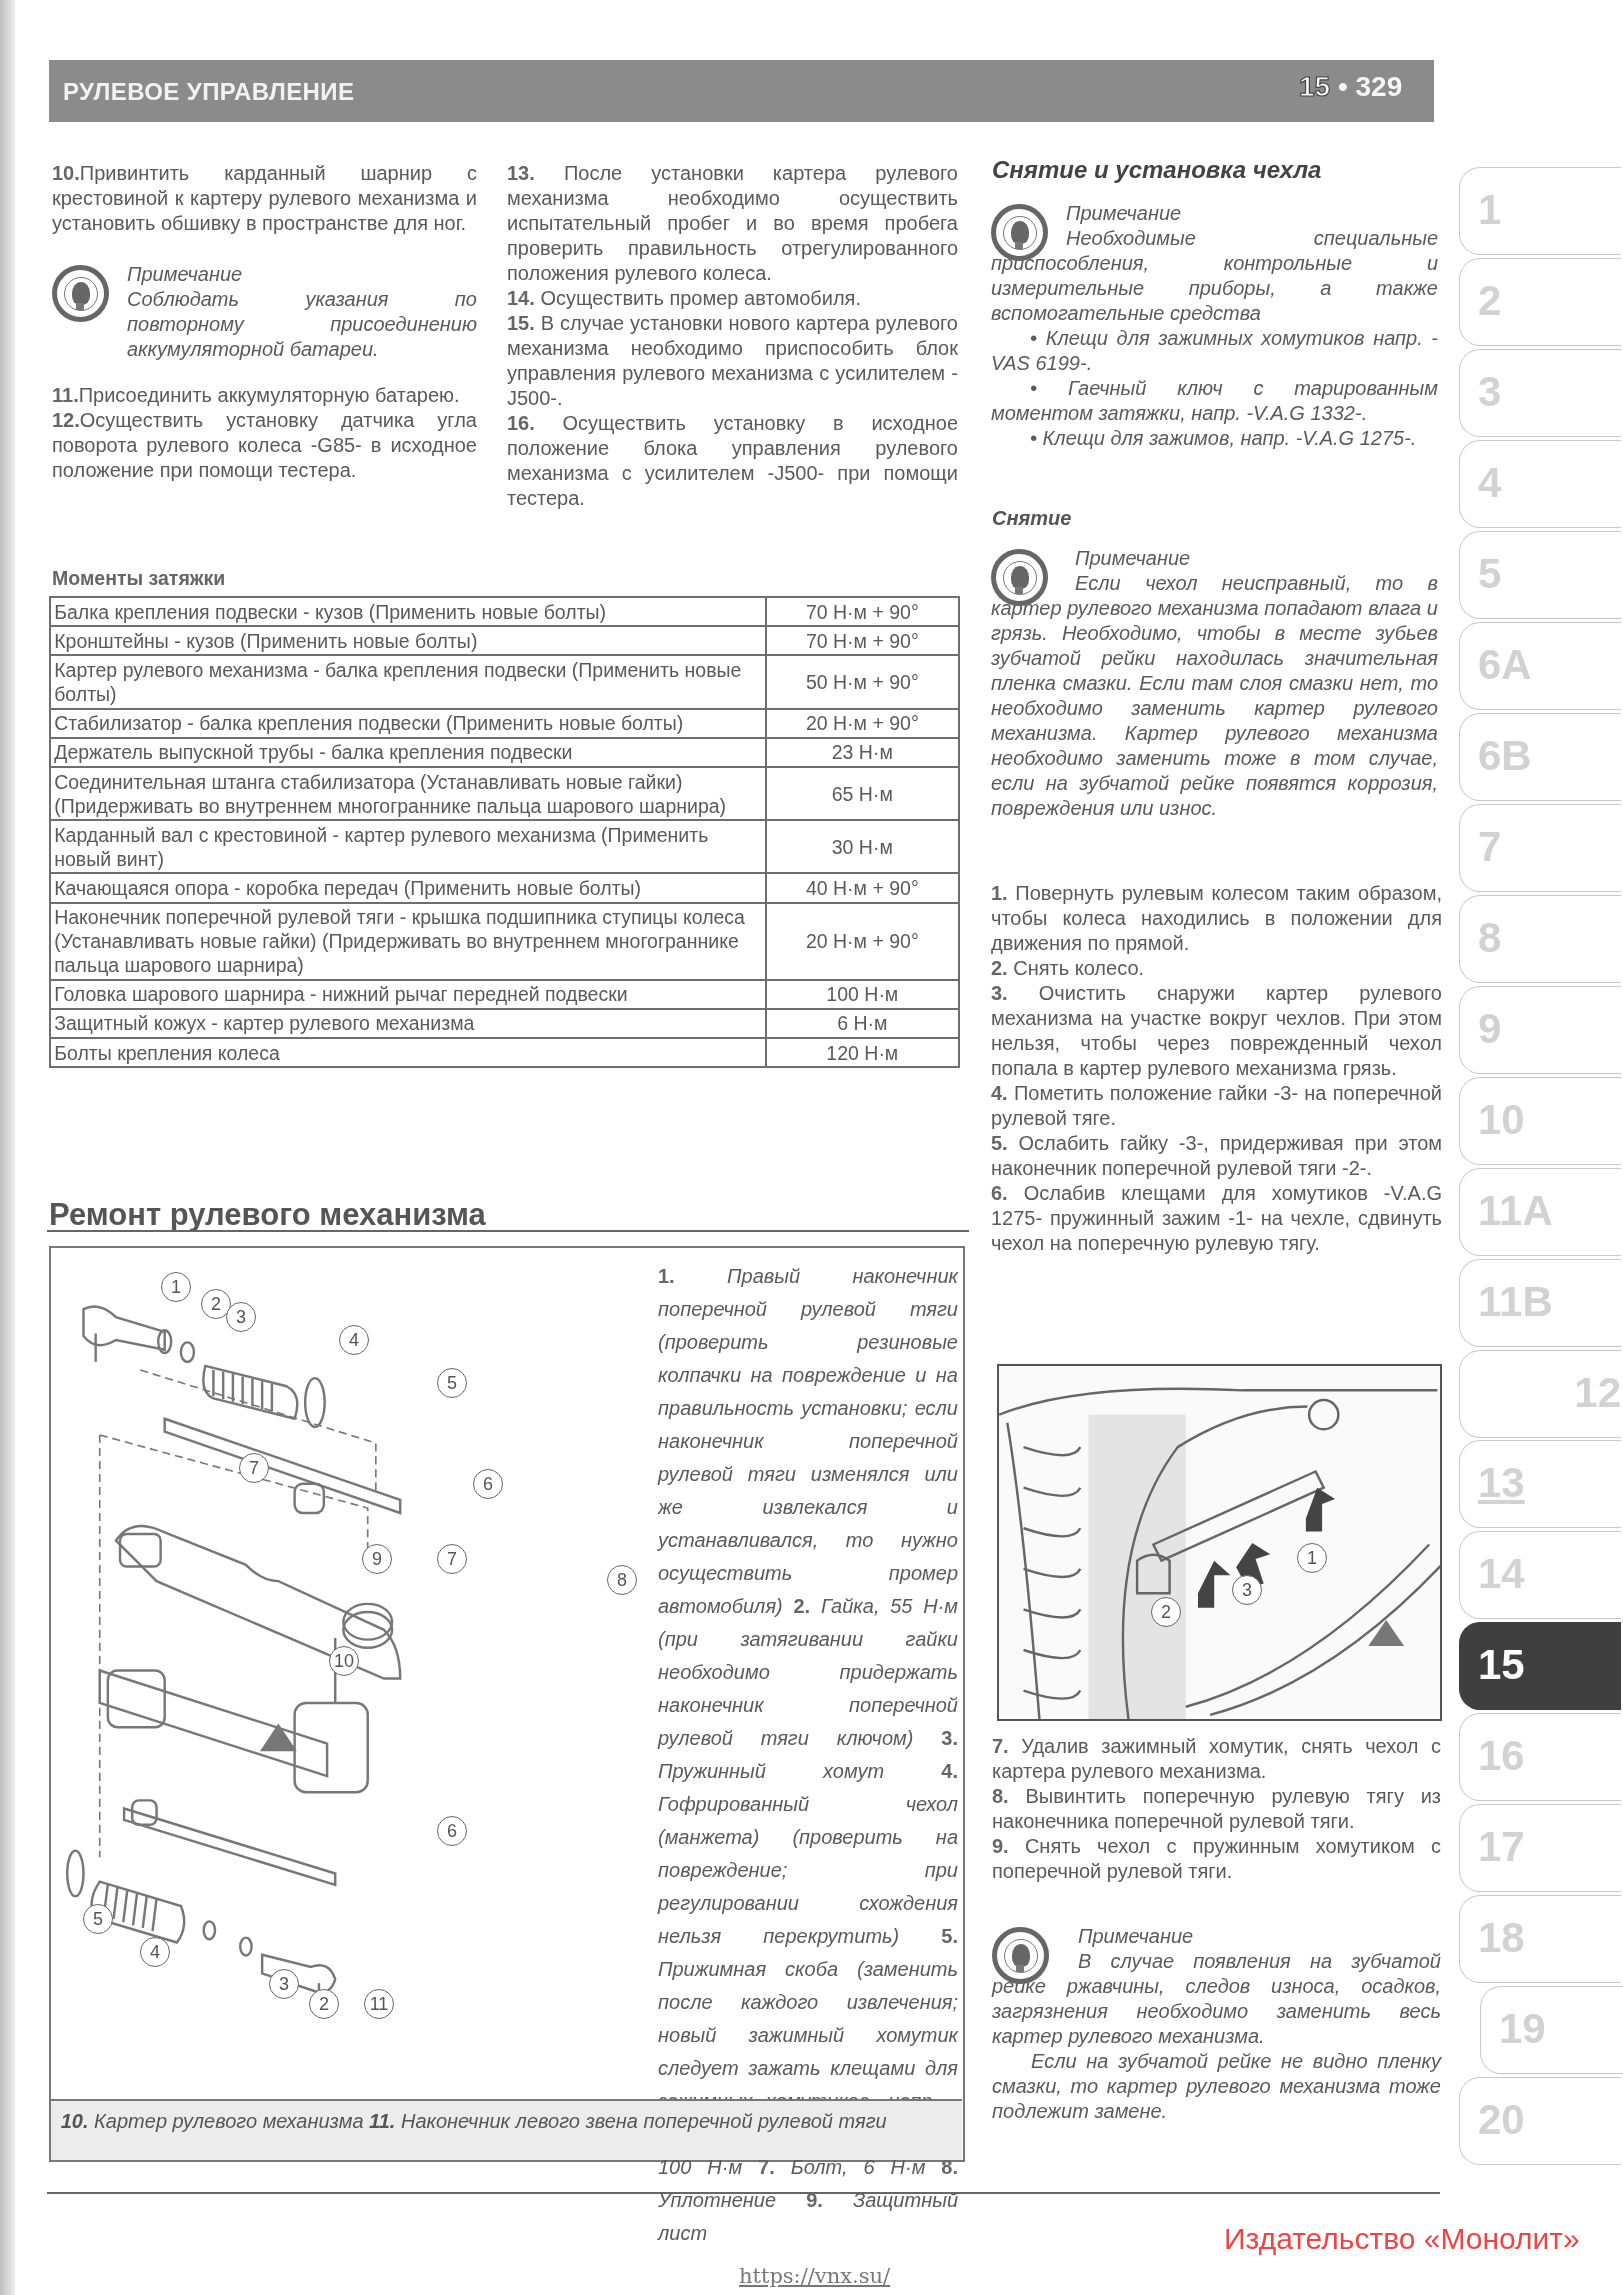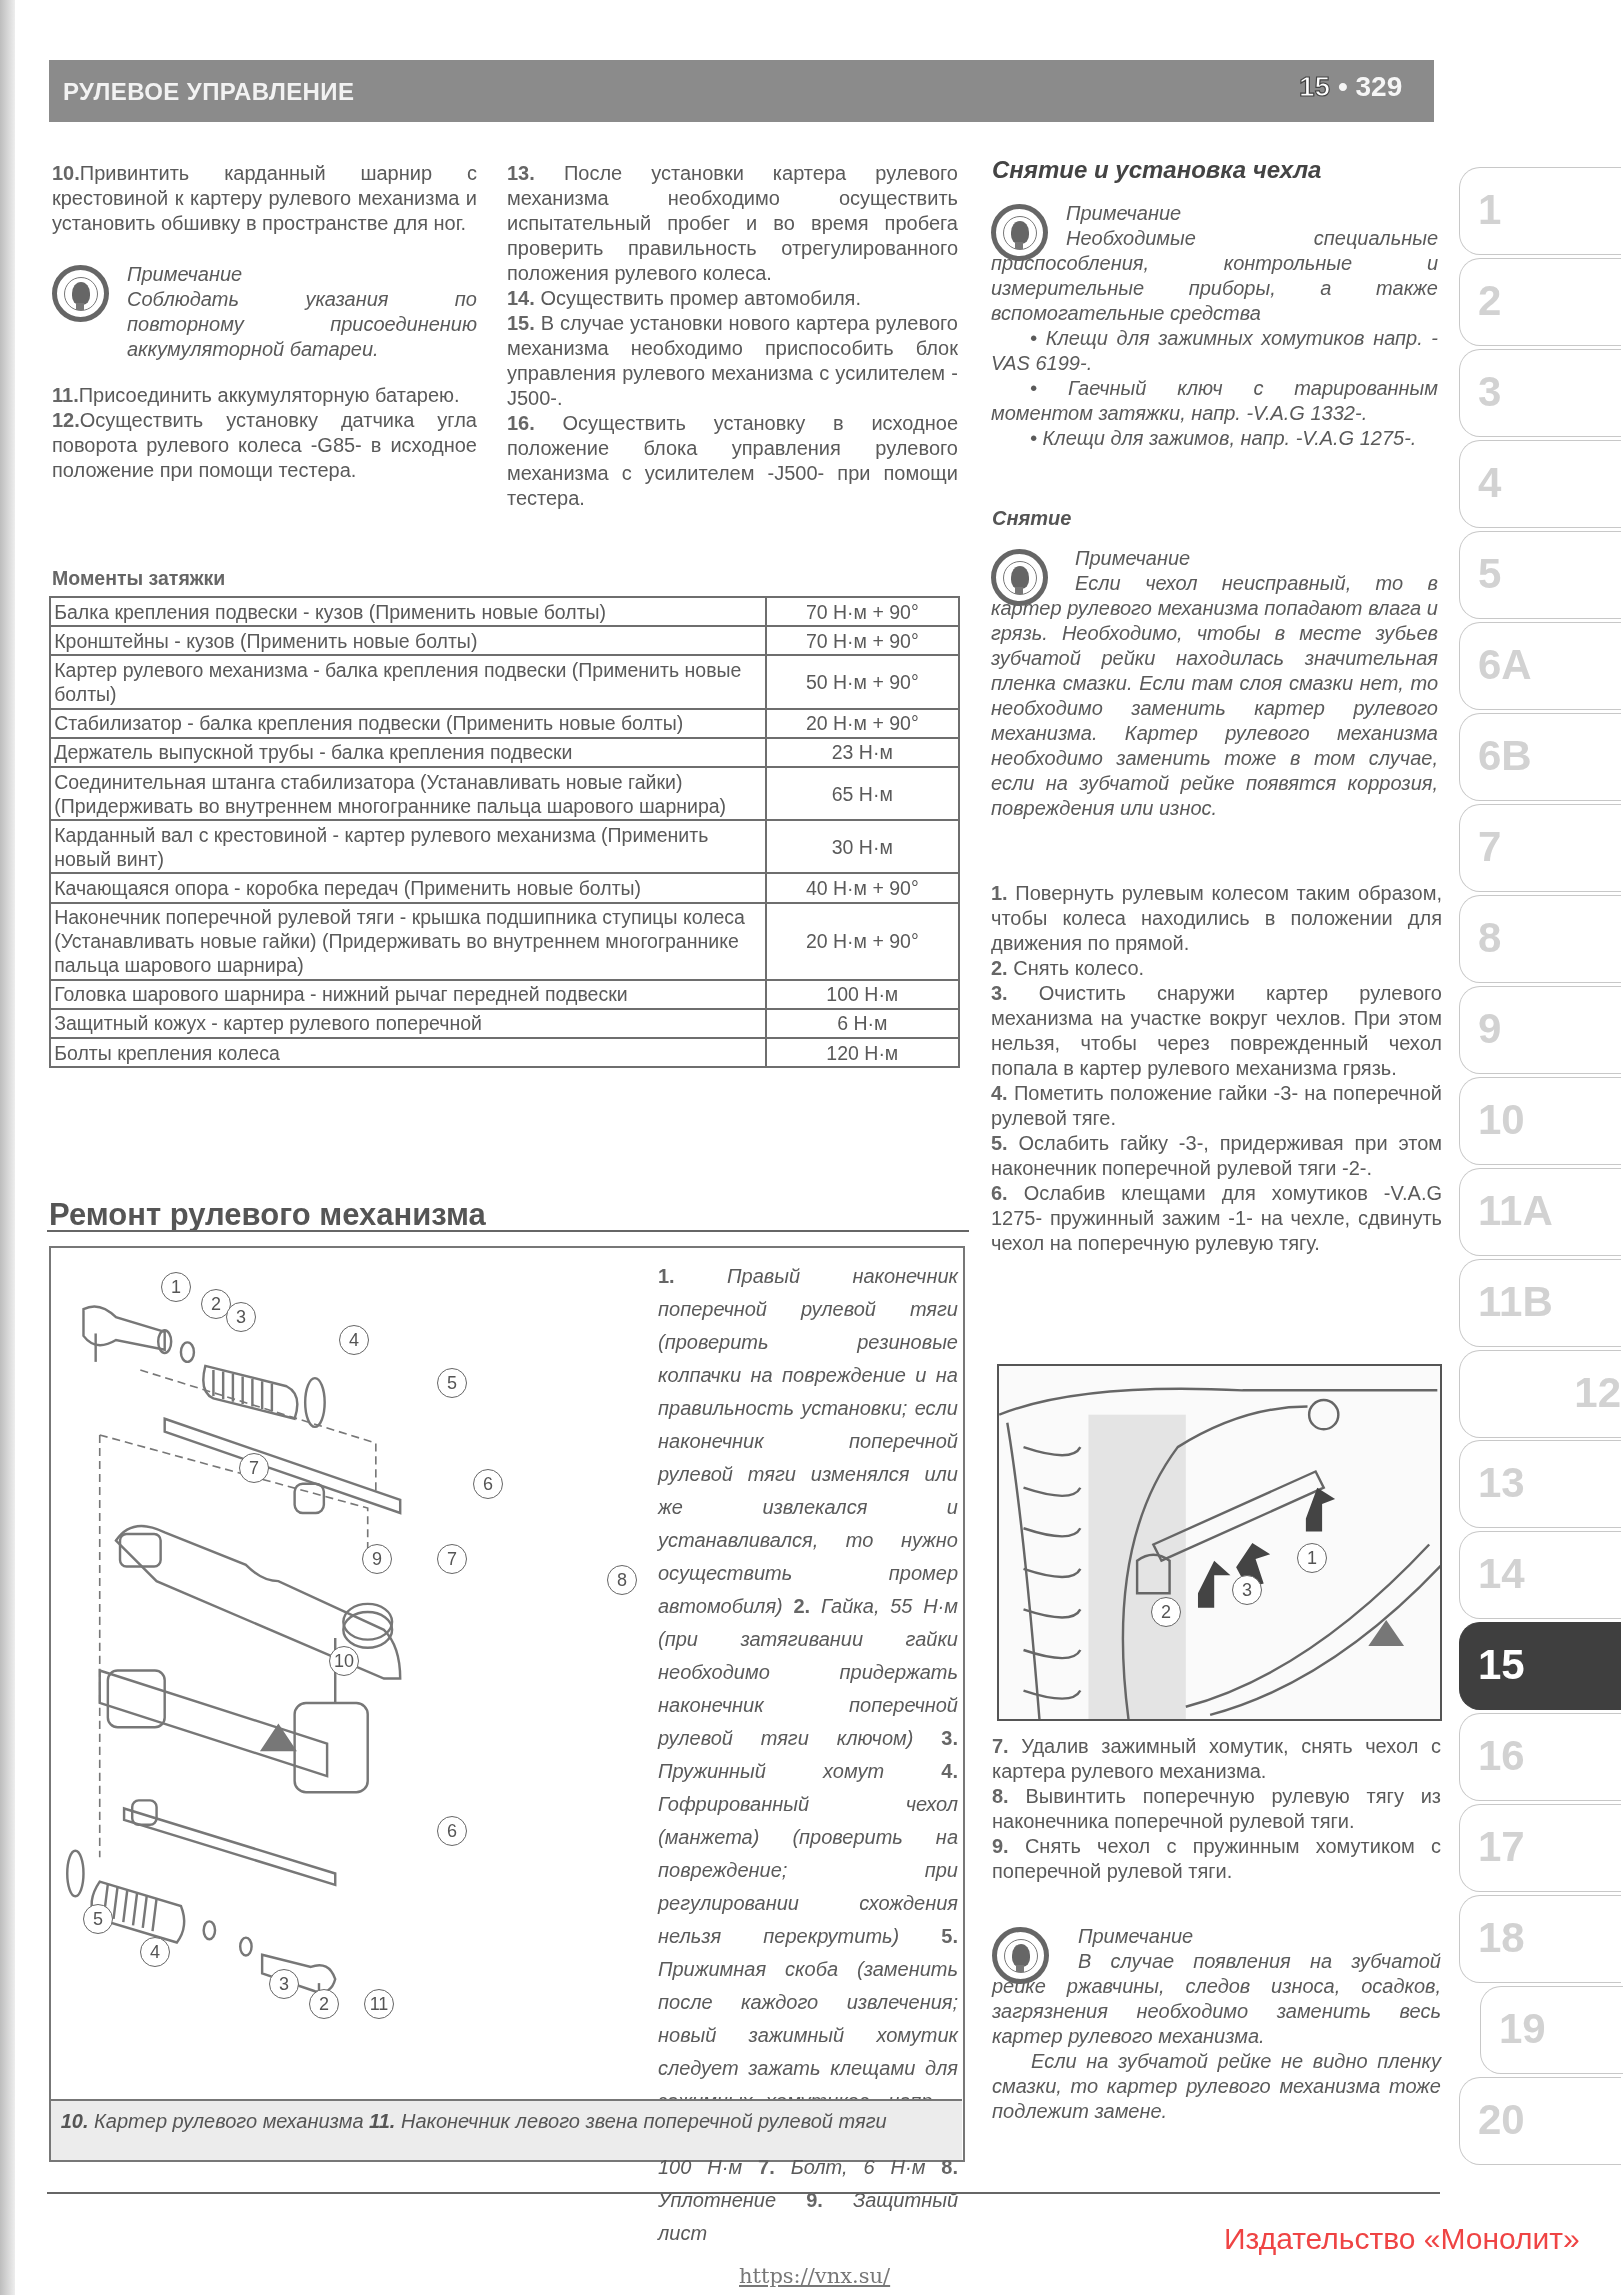--- a/index.html
+++ b/index.html
@@ -109,21 +109,21 @@
       </tr>
     <tr>
         <td>Наконечник поперечной рулевой тяги - крышка подшипника ступицы колеса (Устанавливать новые гайки) (Придерживать во внутреннем многограннике пальца шарового шарнира)</td>
         <td class="v">20 Н·м + 90°</td>
       </tr>
     <tr>
         <td>Головка шарового шарнира - нижний рычаг передней подвески</td>
         <td class="v">100 Н·м</td>
       </tr>
     <tr>
-        <td>Защитный кожух - картер рулевого поперечной</td>
+        <td>Защитный кожух - картер рулевого механизма</td>
         <td class="v">6 Н·м</td>
       </tr>
     <tr>
         <td>Болты крепления колеса</td>
         <td class="v">120 Н·м</td>
       </tr>
   </tbody>
 </table>
 
 <div class="abs big-title" style="left:49px;top:1197px;">Ремонт рулевого механизма</div>
@@ -296,21 +296,21 @@
   <div class="tab" style="top:531px;">5</div>
   <div class="tab" style="top:622px;">6A</div>
   <div class="tab" style="top:713px;">6B</div>
   <div class="tab" style="top:804px;">7</div>
   <div class="tab" style="top:895px;">8</div>
   <div class="tab" style="top:986px;">9</div>
   <div class="tab" style="top:1077px;">10</div>
   <div class="tab" style="top:1168px;">11A</div>
   <div class="tab" style="top:1259px;">11B</div>
   <div class="tab" style="top:1350px;text-align:right;">12</div>
-  <div class="tab" style="top:1440px;">13</div>
+  <div class="tab" style="top:1440px;text-decoration:underline;">13</div>
   <div class="tab" style="top:1531px;">14</div>
   <div class="tab active" style="top:1622px;">15</div>
   <div class="tab" style="top:1713px;">16</div>
   <div class="tab" style="top:1804px;">17</div>
   <div class="tab" style="top:1895px;">18</div>
   <div class="tab" style="top:1986px;margin-left:21px;">19</div>
   <div class="tab" style="top:2077px;">20</div>
 </div>
 
 <div class="abs rule" style="left:47px;top:2192px;width:1393px;"></div>

